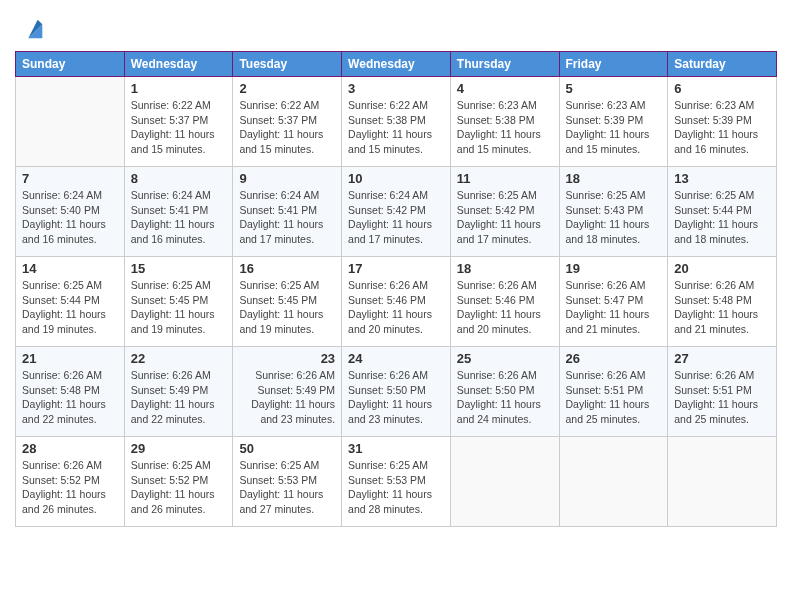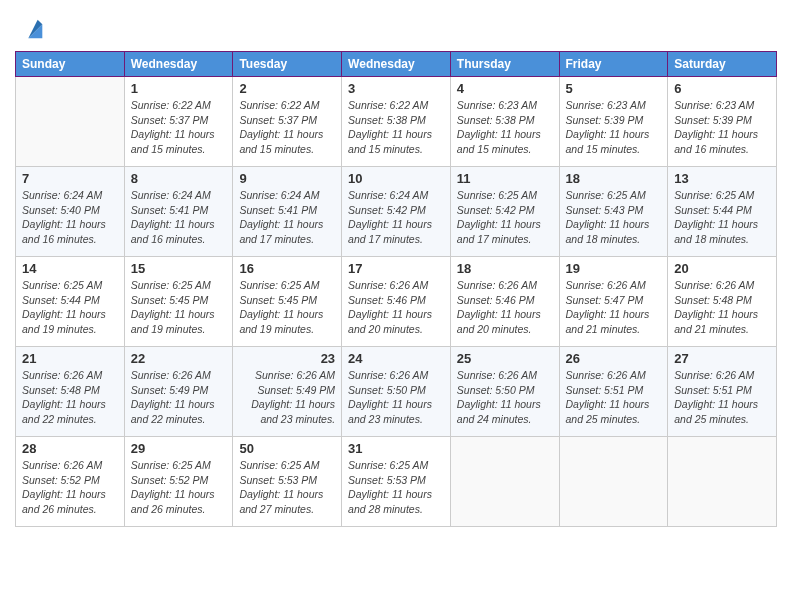--- a/index.html
+++ b/index.html
@@ -71,21 +71,20 @@
     .day-number {
       font-size: 13px;
       font-weight: bold;
       color: #333;
       margin-bottom: 2px;
     }
     .day-info {
       color: #444;
       font-size: 10.5px;
       line-height: 1.4;
-      font-style: italic;
     }
     tr:nth-child(even) td:not(.empty) {
       background: #fff;
     }
   </style>
 </head>
 <body>
 
 <div class="header">
   <div class="logo">

